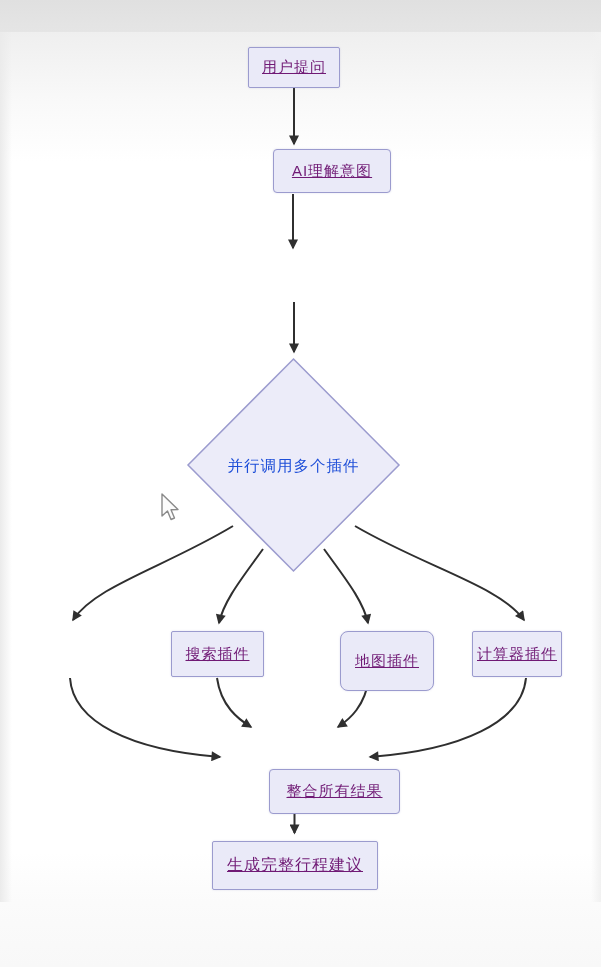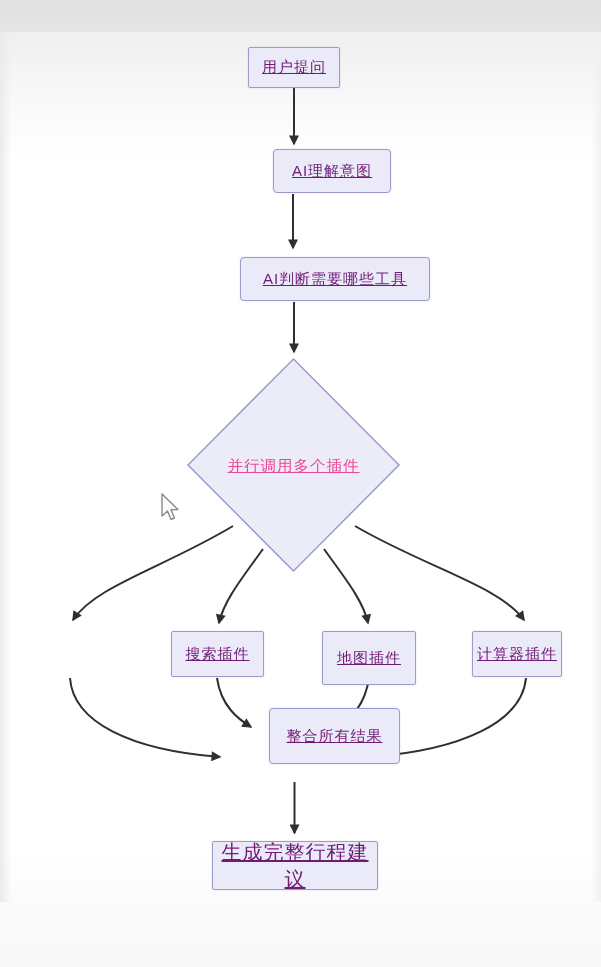--- a/index.html
+++ b/index.html
@@ -31,22 +31,22 @@
     background:#eaeaf8;border:1.5px solid #9b9bce;
     color:#701a75;font-size:15px;letter-spacing:1px;
     box-sizing:border-box;text-align:center;
     box-shadow:0 0 2px rgba(130,130,190,.25);
     text-decoration:underline;
   }
   .rect{border-radius:2px;}
   .rounded{border-radius:4px;margin-left:40px;}
   .diamond-label{
     position:absolute;background:transparent;border:none;box-shadow:none;
-    color:#ec4899;font-size:15.5px;letter-spacing:1px;
-    display:flex;align-items:center;justify-content:center;text-align:center;text-decoration:underline;
+    color:#1d4ed8;font-size:15.5px;letter-spacing:1px;
+    display:flex;align-items:center;justify-content:center;text-align:center;
   }
   .cursor{position:absolute;pointer-events:none;}
 </style>
 </head>
 <body>
 
 <div class="screen">
   <div class="top-band"></div>
   <div class="canvas"></div>
   <div class="edge-left"></div>
@@ -75,31 +75,30 @@
     <path d="M369,678 C365,706 350,719 338,727" fill="none" stroke="#2f2f2f" stroke-width="2" marker-end="url(#arrow)"></path>
     <path d="M526,678 C522,722 462,750 370,757" fill="none" stroke="#2f2f2f" stroke-width="2" marker-end="url(#arrow)"></path>
 
     <path d="M294.5,782 V833" fill="none" stroke="#2f2f2f" stroke-width="2" marker-end="url(#arrow)"></path>
   </svg>
 
   <div class="node rect" style="left:248px;top:47px;width:92px;height:41px;">用户提问</div>
 
   <div class="node rounded" style="left:233px;top:149px;width:118px;height:44px;">AI理解意图</div>
 
-  <div class="node rounded" style="left:200px;top:257px;width:190px;height:44px;">AI判断需要哪些工具</div>
 
   <div class="diamond-label" style="left:203px;top:452px;width:181px;height:28px;">并行调用多个插件</div>
 
 
   <div class="node rect" style="left:171px;top:631px;width:93px;height:46px;">搜索插件</div>
 
-  <div class="node rect" style="left:322px;top:631px;width:94px;height:54px;">地图插件</div>
+  <div class="node rect" style="left:340px;top:631px;width:94px;height:60px;border-radius:8px;">地图插件</div>
 
   <div class="node rect" style="left:472px;top:631px;width:90px;height:46px;">计算器插件</div>
 
-  <div class="node rounded" style="left:229px;top:708px;width:131px;height:56px;">整合所有结果</div>
+  <div class="node rounded" style="left:229px;top:769px;width:131px;height:45px;">整合所有结果</div>
 
-  <div class="node rect" style="left:212px;top:841px;width:166px;height:49px;font-size:20px;">生成完整行程建议</div>
+  <div class="node rect" style="left:212px;top:841px;width:166px;height:49px;font-size:16px;">生成完整行程建议</div>
 
   <svg class="cursor" style="left:158px;top:492px;" width="22" height="32" viewBox="0 0 22 32">
     <path d="M4,2 L4,24 L9.5,19 L13,27.5 L16.5,26 L13,17.8 L20,17.5 Z" fill="#fbfbfb" stroke="#8a8a8a" stroke-width="1.4" stroke-linejoin="round"></path>
   </svg>
 </div>
 
 </body></html>

